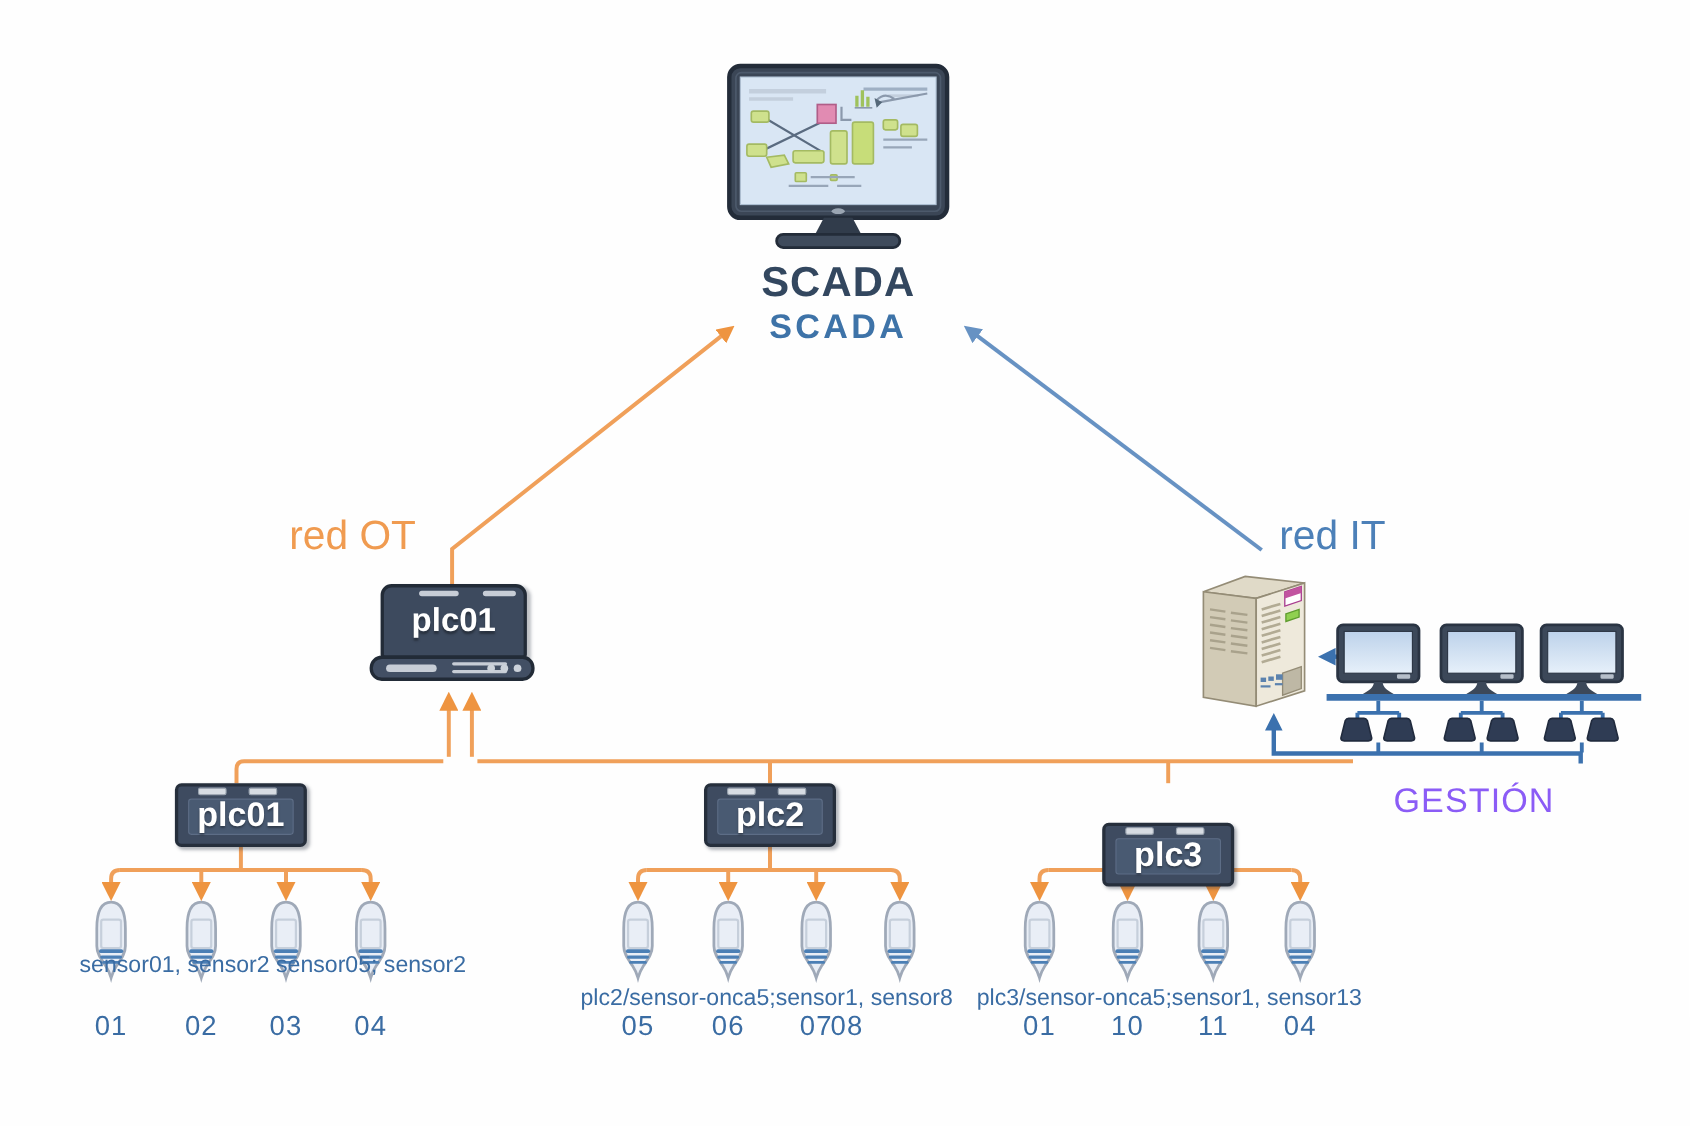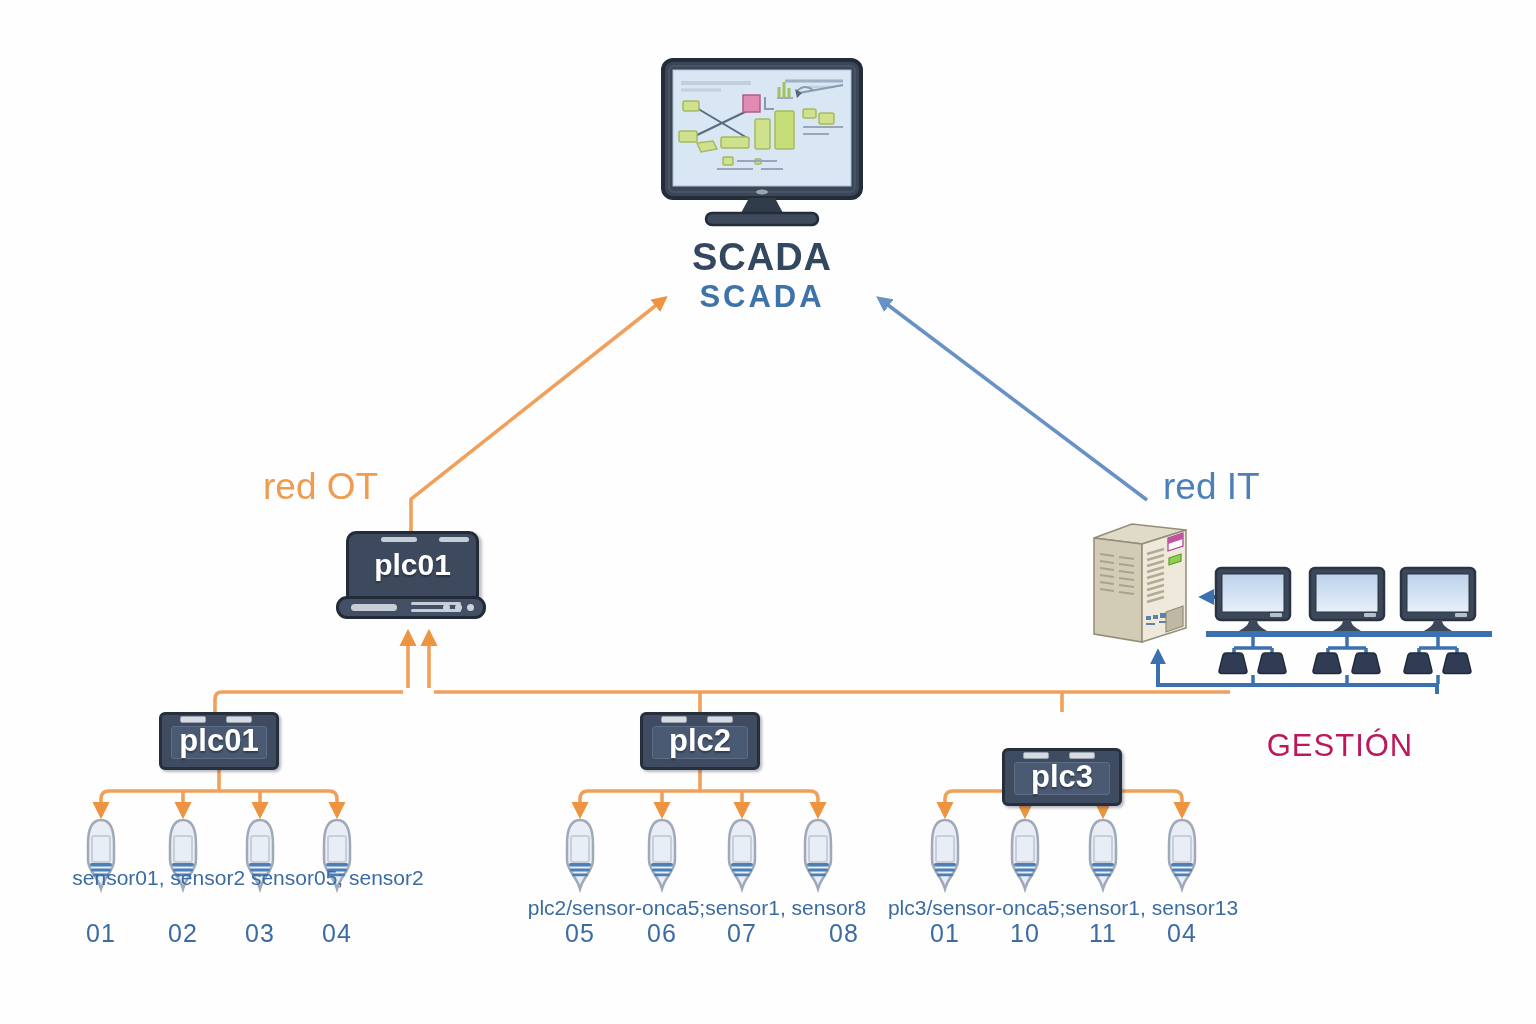--- a/index.html
+++ b/index.html
@@ -6,21 +6,21 @@
   .stage{position:relative;width:1536px;height:1024px;background:#fefefe;overflow:hidden;
          font-family:Liberation Sans, sans-serif;}
   .stage svg.wires{position:absolute;left:0;top:0;z-index:1;}
   .lbl{position:absolute;z-index:10;white-space:nowrap;}
   .scada-title{left:600px;top:236px;width:324px;text-align:center;font-size:38px;font-weight:600;
                color:#33475f;letter-spacing:1px;}
   .broker-title{left:600px;top:279px;width:324px;text-align:center;font-size:31px;font-weight:600;
                color:#3e73a8;letter-spacing:3px;}
   .red-ot{left:263px;top:466px;font-size:37px;color:#f09b50;}
   .red-it{left:1163px;top:466px;font-size:37px;color:#4c80b8;}
-  .gestion{left:1238px;top:728px;width:204px;text-align:center;font-size:31px;color:#be185d;letter-spacing:1px;}
+  .gestion{left:1238px;top:710px;width:204px;text-align:center;font-size:31px;color:#8b5cf6;letter-spacing:1px;}
   .caption{font-size:21px;color:#3a6ca3;transform:translateX(-50%);}
   .num{font-size:25px;color:#3a6ca3;transform:translateX(-50%);letter-spacing:1px;}
   
   .plc-box{position:absolute;z-index:5;width:120px;height:58px;box-sizing:border-box;
            background:#3e4b60;border:3px solid #262f3c;border-radius:6px;
            box-shadow:2px 2px 3px rgba(40,50,65,.35);}
   .plc-inner{position:absolute;left:9px;right:9px;top:11px;bottom:8px;background:#495a72;
              border:1px solid #5d6d86;border-radius:3px;}
   .plc-tab{position:absolute;top:1px;height:7px;background:#d7dce3;border:1px solid #9aa4b0;
            border-radius:2px;box-sizing:border-box;}
@@ -261,19 +261,19 @@
   <div class="lbl caption" style="left:697px;top:896px;">plc2/sensor-onca5;sensor1, sensor8</div>
   <div class="lbl caption" style="left:1063px;top:896px;">plc3/sensor-onca5;sensor1, sensor13</div>
 
   <div class="lbl num" style="left:101px;top:919px;">01</div>
   <div class="lbl num" style="left:183px;top:919px;">02</div>
   <div class="lbl num" style="left:260px;top:919px;">03</div>
   <div class="lbl num" style="left:337px;top:919px;">04</div>
   <div class="lbl num" style="left:580px;top:919px;">05</div>
   <div class="lbl num" style="left:662px;top:919px;">06</div>
   <div class="lbl num" style="left:742px;top:919px;">07</div>
-  <div class="lbl num" style="left:844px;top:919px;">08</div>
+  <div class="lbl num" style="left:770px;top:919px;">08</div>
   <div class="lbl num" style="left:945px;top:919px;">01</div>
   <div class="lbl num" style="left:1025px;top:919px;">10</div>
   <div class="lbl num" style="left:1103px;top:919px;">11</div>
   <div class="lbl num" style="left:1182px;top:919px;">04</div>
 
 </div>
 
 </body></html>

